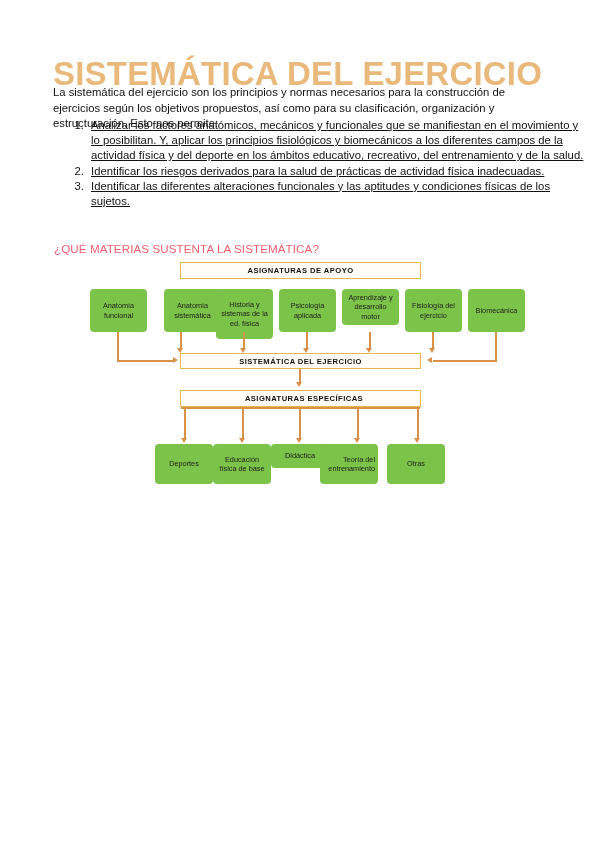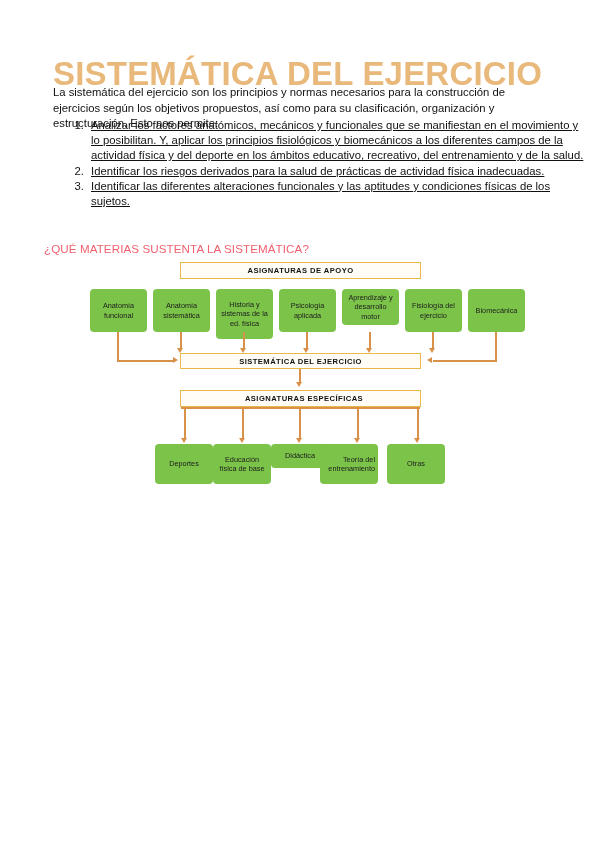--- a/index.html
+++ b/index.html
@@ -68,21 +68,21 @@
     padding-left: 4px;
   }
   .olist .plain-line {
     display: block;
     margin-top: 0px;
   }
 
   
   .subtitle {
     position: absolute;
-    left: 44px;
+    left: 54px;
     top: 242px;
     font-size: 11.6px;
     font-weight: normal;
     color: #f0606f;
     letter-spacing: 0.1px;
     white-space: nowrap;
   }
 
   
   .diagram {
@@ -175,21 +175,21 @@
     </li>
   </ol>
 
   <div class="subtitle">¿QUÉ MATERIAS SUSTENTA LA SISTEMÁTICA?</div>
 
   <div class="diagram">
 
     <div class="banner" style="left:120px; top:2px; width:241px; height:17px;">ASIGNATURAS DE APOYO</div>
 
     <div class="gbox" style="left:30px;  top:29px; width:57px; height:43px;">Anatomía funcional</div>
-    <div class="gbox" style="left:93px;  top:29px; width:57px; height:43px;">Anatomía sistemática</div>
+    <div class="gbox" style="left:104px;  top:29px; width:57px; height:43px;">Anatomía sistemática</div>
     <div class="gbox" style="left:156px; top:29px; width:57px; height:50px;">Historia y sistemas de la ed. física</div>
     <div class="gbox" style="left:219px; top:29px; width:57px; height:43px;">Psicología aplicada</div>
     <div class="gbox" style="left:282px; top:29px; width:57px; height:36px;">Aprendizaje y desarrollo motor</div>
     <div class="gbox" style="left:345px; top:29px; width:57px; height:43px;">Fisiología del ejercicio</div>
     <div class="gbox" style="left:408px; top:29px; width:57px; height:43px;">Biomecánica</div>
 
     <div class="vline" style="left:57px;  top:72px; height:30px;"></div>
     <div class="hline" style="left:57px;  top:100px; width:57px;"></div>
     <div class="arrow-right" style="left:113px; top:97px;"></div>
 

